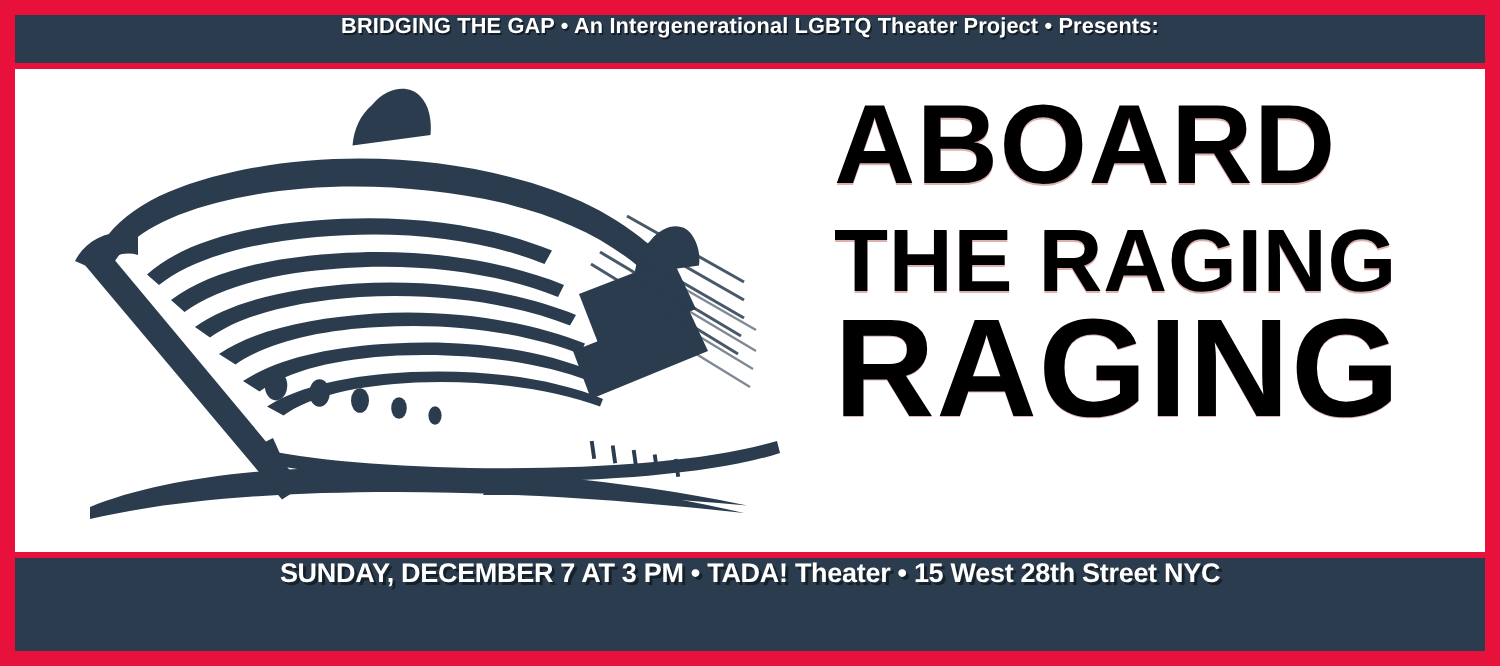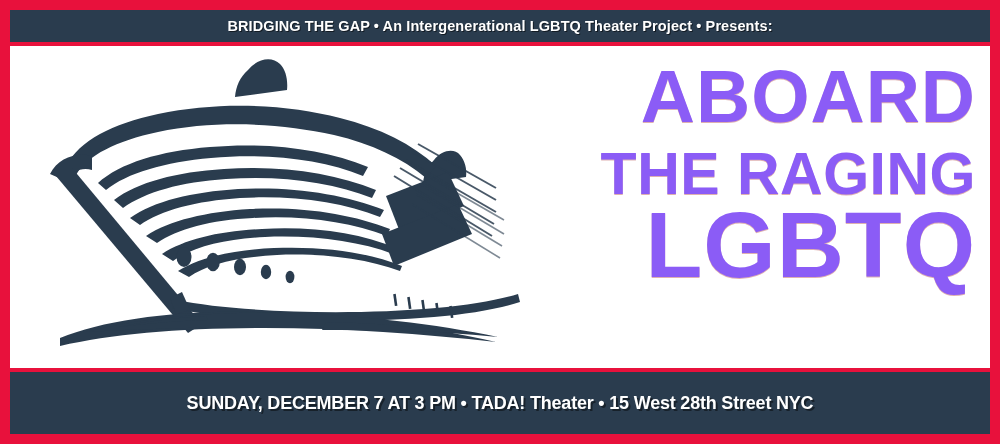--- a/index.html
+++ b/index.html
@@ -11,21 +11,21 @@
     background:#e8113c;
     overflow:hidden;
     box-sizing:border-box;
   }
 
   
   .bar{
     position:absolute;
     left:10px;right:10px;
     background:#2a3c4e;
-    display:flex;align-items:center;justify-content:center;
+    display:flex;justify-content:center;
     box-sizing:border-box;
   }
   #header-bar{top:10px;height:32px;}
   #footer-bar{bottom:10px;height:62px;}
 
   #header-text{
     color:#ffffff;
     font-size:14.5px;
     font-weight:700;
     letter-spacing:.1px;
@@ -58,22 +58,22 @@
     left:16px;top:2px;
     width:510px;height:300px;
   }
 
   
   #title-block{
     position:absolute;
     right:14px;
     top:16px;
     width:420px;
-    text-align:right;
-    color:#8b5cf6;
+    text-align:left;
+    color:#000000;
     font-weight:700;
     line-height:.92;
     font-stretch:condensed;
   }
   .title-line{
     display:block;
     white-space:nowrap;
     text-shadow:0 1px 0 rgba(160,30,28,.35);
   }
   #title-line-1{font-size:75px;letter-spacing:1px;}
@@ -164,21 +164,21 @@
                  c-66 -6 -138 -10 -210 -10 c-76 0 -146 2 -202 5 z"></path>
 
         <path d="M300 274 c48 1 98 5 142 11 c-46 -2 -96 -3 -146 -3 z"></path>
         <path d="M180 268 c-34 2 -64 6 -88 11 c26 -3 56 -6 90 -7 z"></path>
       </g>
     </svg>
 
     <div id="title-block">
       <span class="title-line" id="title-line-1">ABOARD</span>
       <span class="title-line" id="title-line-2">THE RAGING</span>
-      <span class="title-line" id="title-line-3">LGBTQ</span>
+      <span class="title-line" id="title-line-3">RAGING</span>
     </div>
 
   </div>
 
   <div class="bar" id="footer-bar">
     <span id="footer-text">SUNDAY, DECEMBER 7 AT 3 PM • TADA! Theater • 15 West 28th Street NYC</span>
   </div>
 
 </div>
 

